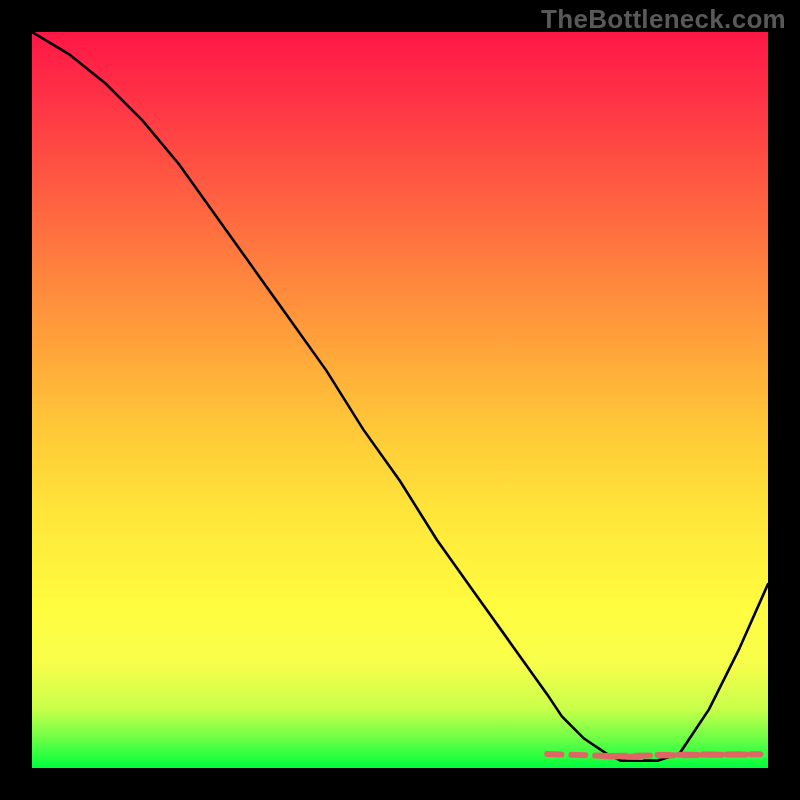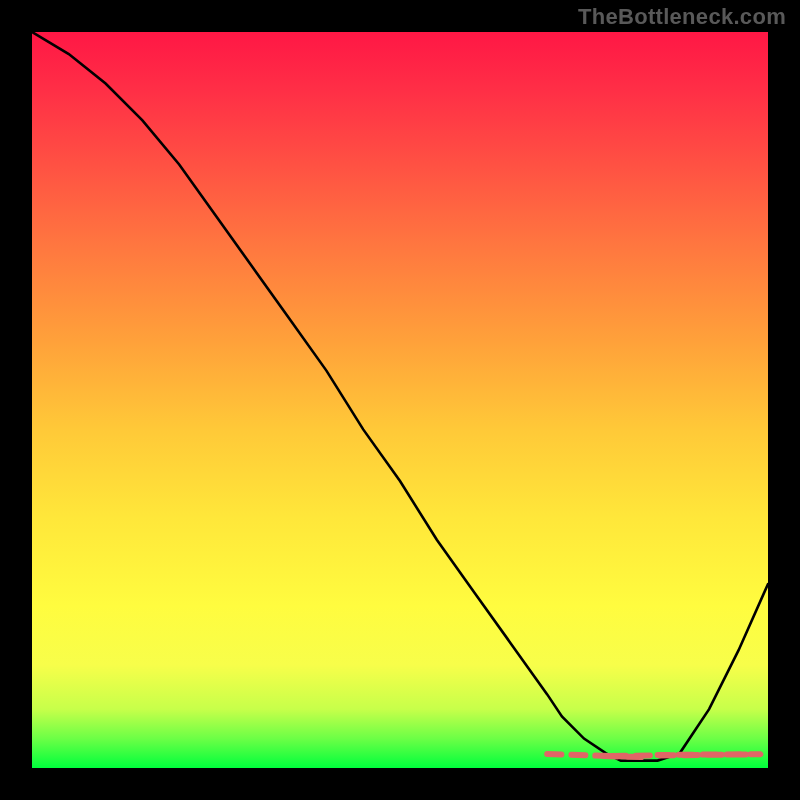--- a/index.html
+++ b/index.html
@@ -15,21 +15,21 @@
     position: relative;
     width: 800px;
     height: 800px;
     background: #000;
   }
   .watermark {
     position: absolute;
     top: 4px;
     right: 14px;
     color: #595959;
-    font-size: 22px;
+    font-size: 26px;
     font-weight: 600;
     letter-spacing: 0.3px;
     z-index: 10;
   }
   .plot-area {
     position: absolute;
     left: 32px;
     top: 32px;
     width: 736px;
     height: 736px;

